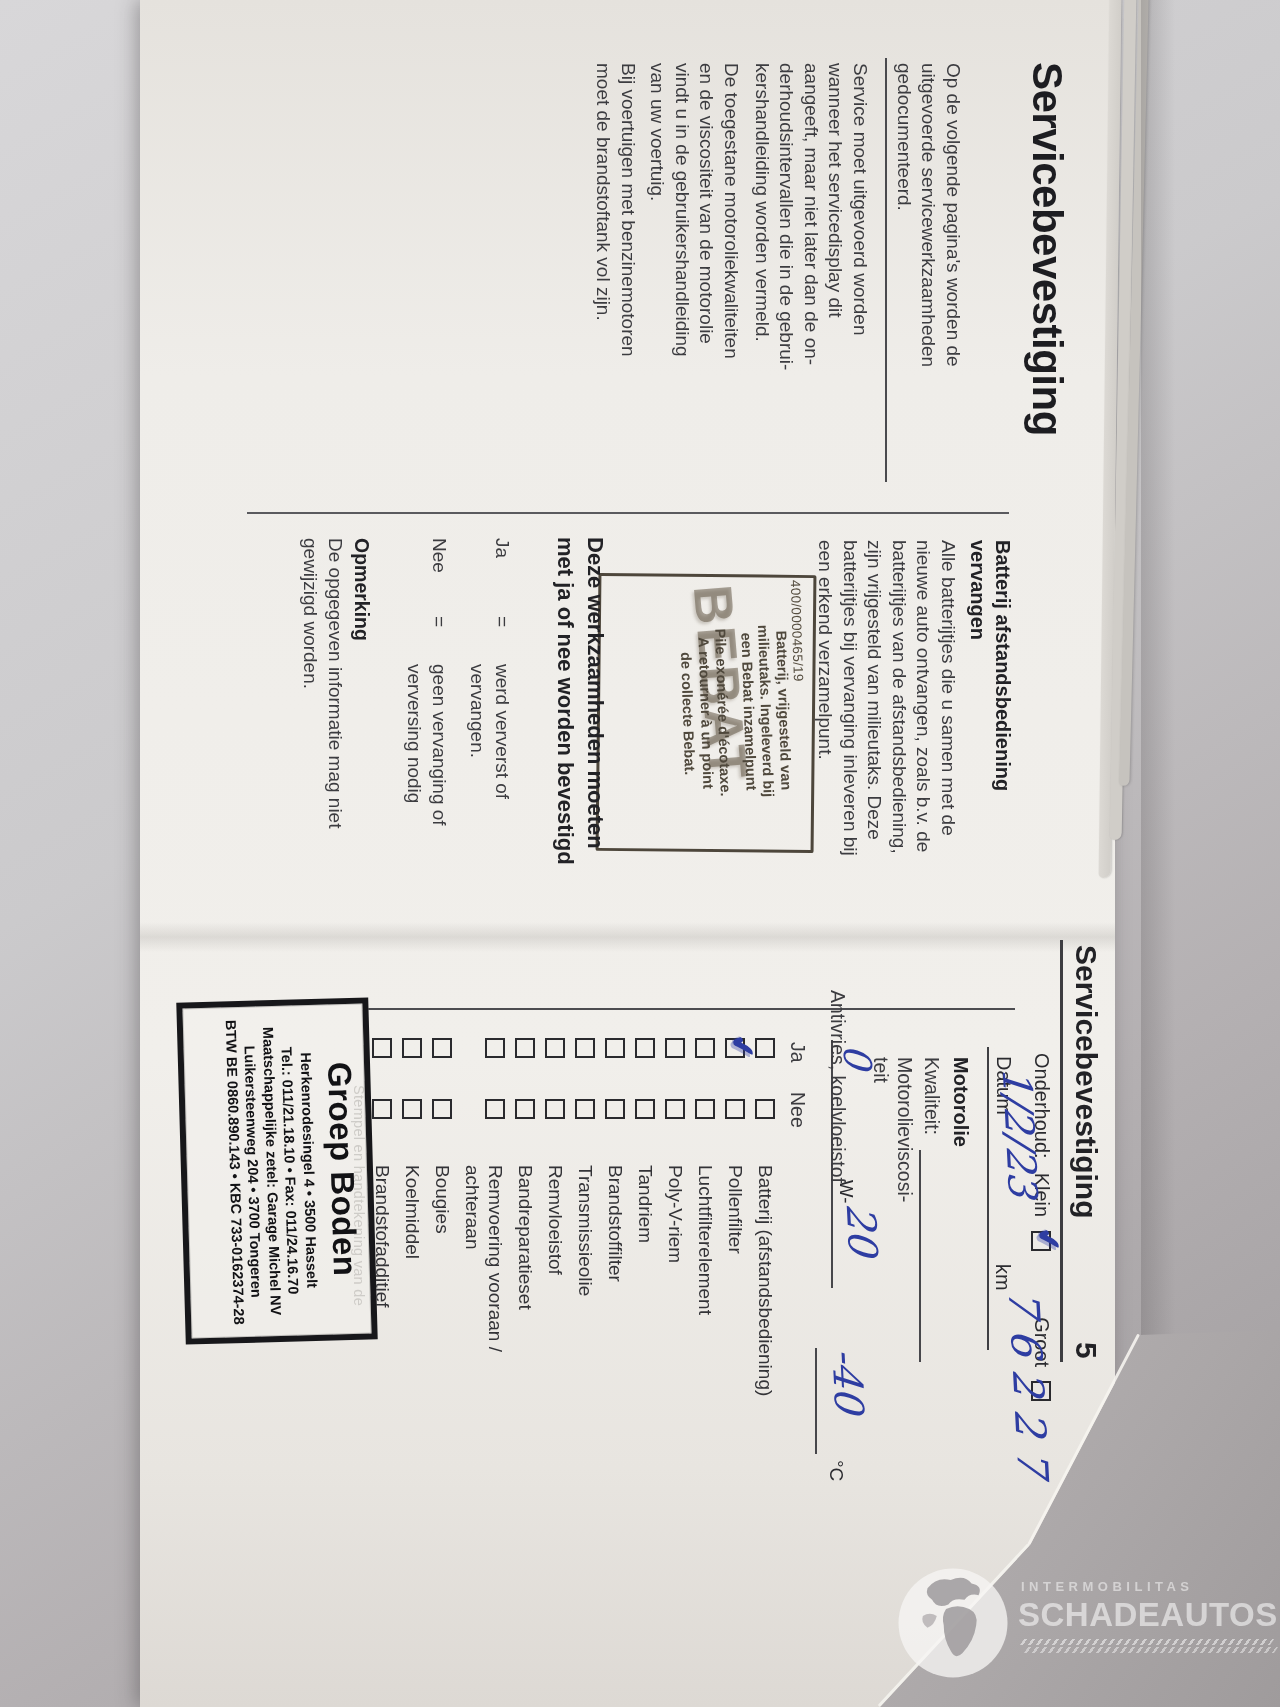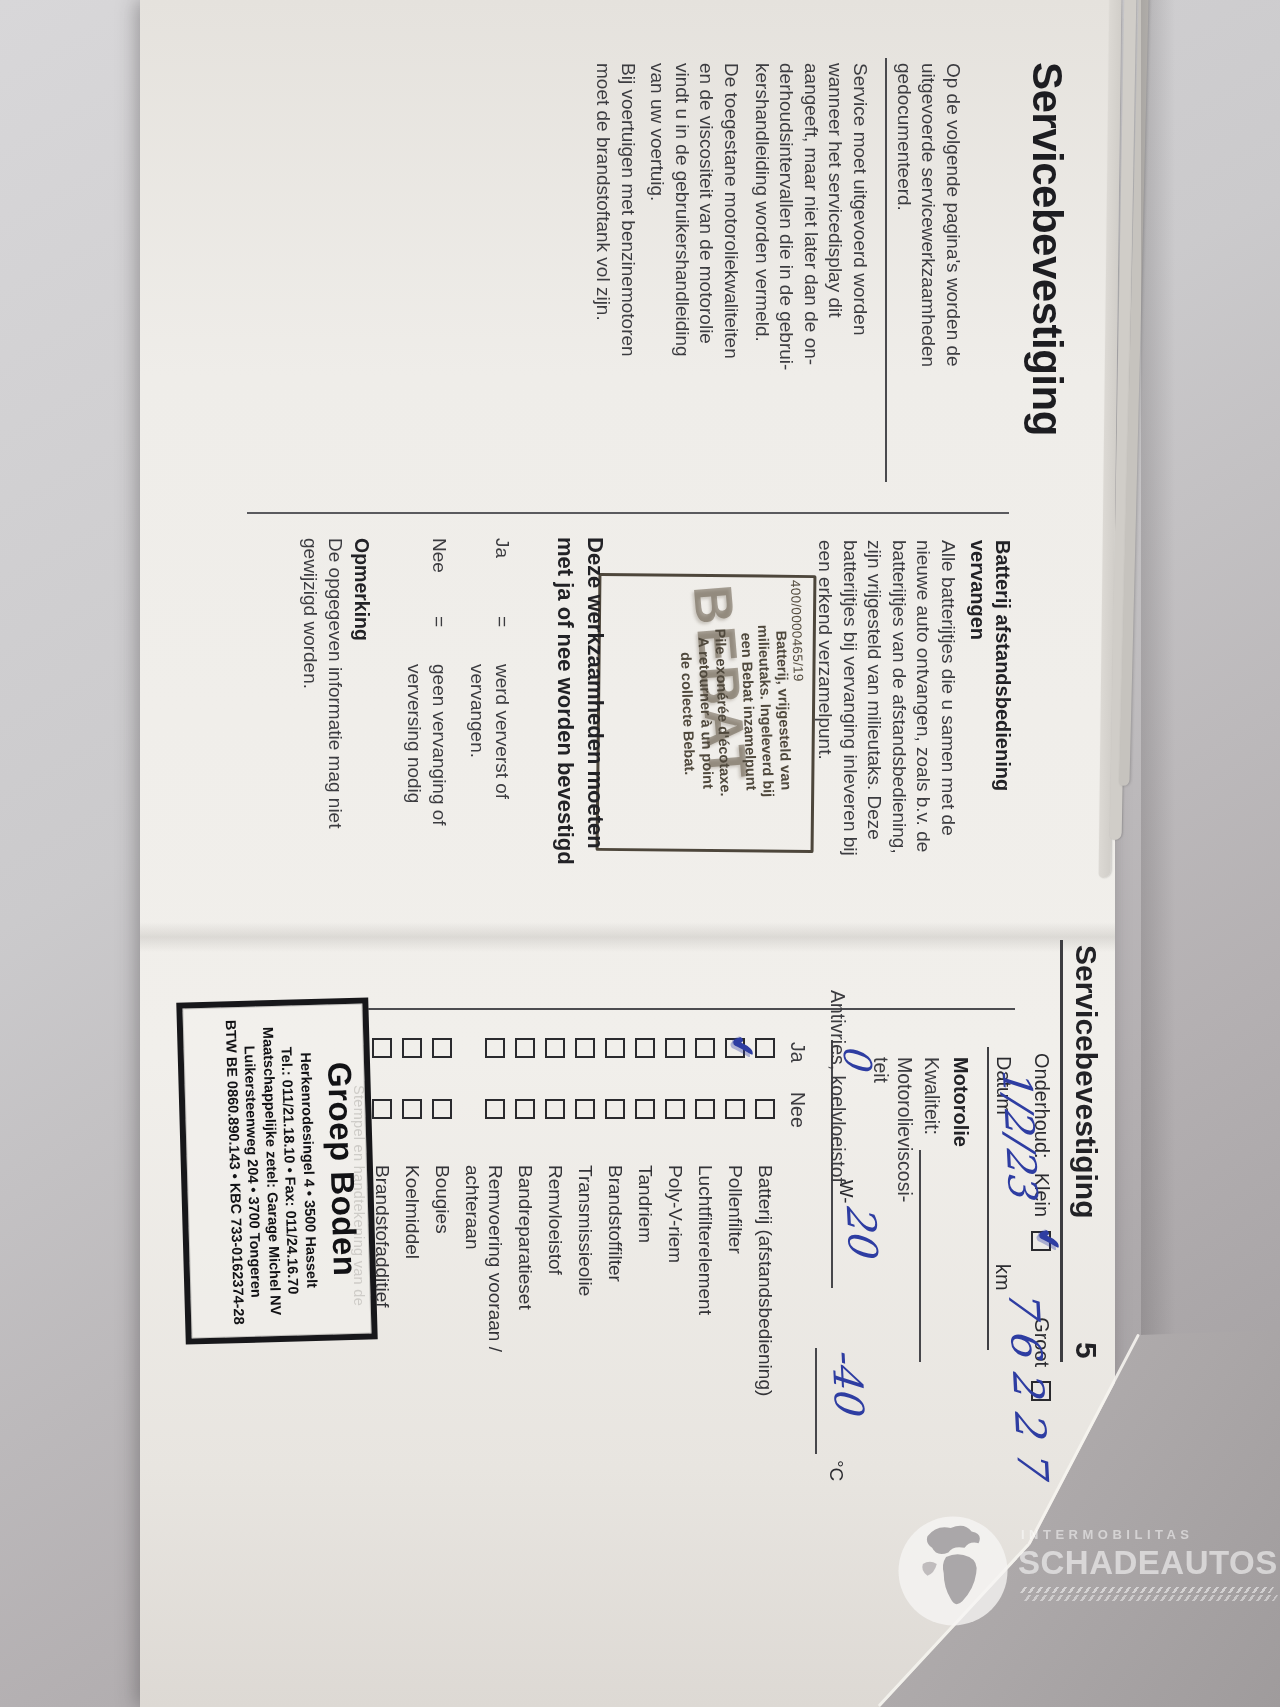--- a/index.html
+++ b/index.html
@@ -108,21 +108,21 @@
   
   .corner{left:840px;top:1330px;width:440px;height:377px;
     background:linear-gradient(125deg,#b8b4b5 0%,#aba7a8 55%,#9f9b9c 100%);
     clip-path:polygon(300px 5px,440px 0,440px 377px,40px 377px,190px 215px);}
   .corner-hl1{left:1140px;top:1335px;width:237px;height:3px;background:rgba(246,244,240,.9);
     transform-origin:0 0;transform:rotate(117.6deg);border-radius:2px;}
   .corner-hl2{left:1030px;top:1545px;width:221px;height:3px;background:rgba(246,244,240,.85);
     transform-origin:0 0;transform:rotate(132.8deg);border-radius:2px;}
 
   
-  .wm{left:895px;top:1519px;width:385px;height:119px;z-index:9;}
+  .wm{left:895px;top:1571px;width:385px;height:119px;z-index:9;}
   .wm .globe{position:absolute;left:0;top:-6px;}
   .wm-small{position:absolute;left:126px;top:8px;font-size:13px;font-weight:bold;letter-spacing:4.5px;color:rgba(255,255,255,.5);}
   .wm-big{position:absolute;left:123px;top:25px;font-size:33px;font-weight:bold;letter-spacing:.5px;color:rgba(255,255,255,.55);}
   .track{position:absolute;left:127px;width:250px;height:6px;transform:skewX(-35deg);
     background:repeating-linear-gradient(90deg,rgba(255,255,255,.5) 0 3px,rgba(255,255,255,0) 3px 8px);}
   .track.t1{top:68px;}
   .track.t2{top:76px;margin-left:4px;opacity:.85;}
 </style>
 </head>
 <body>

